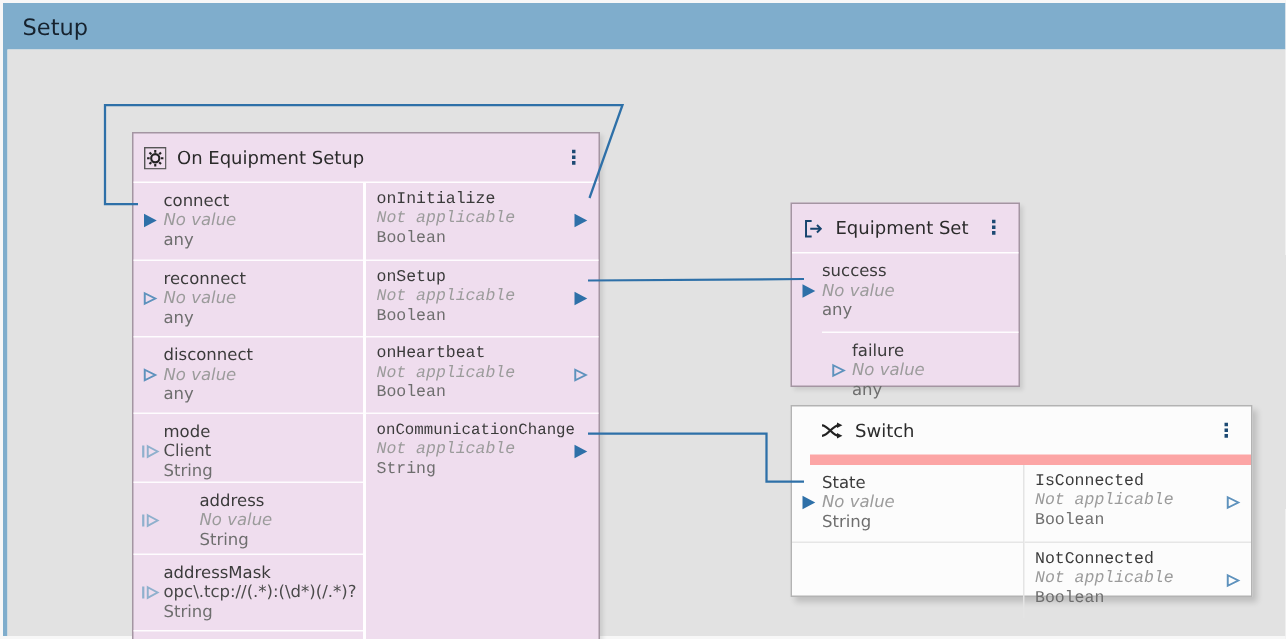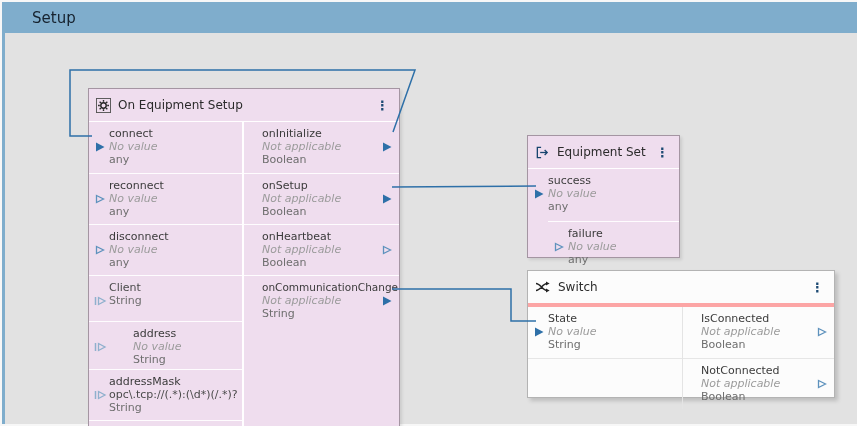--- a/index.html
+++ b/index.html
@@ -1,41 +1,41 @@
 <!DOCTYPE html>
 <html><head>
 <meta charset="utf-8">
 <style>
   html,body{margin:0;padding:0;}
   body{font-family:"DejaVu Sans","Liberation Sans",sans-serif;background:#fff;}
   .page{position:relative;width:857px;height:426px;background:#f7f7f7;overflow:hidden;}
-  .titlebar{position:absolute;top:2px;left:2px;right:0;height:31px;background:#7fadcc;display:flex;align-items:center;padding-left:30px;box-sizing:border-box;text-align:center;}
+  .titlebar{position:absolute;top:2px;left:2px;right:0;height:31px;background:#7fadcc;display:flex;align-items:center;padding-left:13px;box-sizing:border-box;text-align:center;}
   .titlebar .title{font-size:15px;color:#16222e;}
   .left-strip{position:absolute;top:2px;left:2px;bottom:2px;width:3px;background:#7fadcc;}
   .canvas{position:absolute;left:5px;top:33px;right:0;bottom:2px;background:#e2e2e2;}
 
   .node{position:absolute;border:1px solid #a89aa6;box-sizing:border-box;font-size:11px;}
   .node.pink{background:#efddee;border-color:#a495a2;box-shadow:2px 2px 3px rgba(0,0,0,.10);}
   .node.white{background:#fcfcfc;border-color:#b3b3b3;box-shadow:3px 3px 4px rgba(0,0,0,.16);}
   .nhead{display:flex;align-items:center;gap:7px;padding:16px 7px;box-sizing:border-box;}
   .pink .nhead{border-bottom:1px solid rgba(255,255,255,.95);}
-  .white .nhead{border-bottom:4px solid #fca5a5;}
+  .white .nhead{border-bottom:7px solid #fca5a5;margin-left:12px;}
   .ntitle{font-size:12px;color:#2b2b2b;white-space:nowrap;overflow:hidden;}
   .kebab{margin-left:auto;color:#1c4a73;font-weight:bold;font-size:13px;line-height:1;cursor:pointer;padding:2px 3px;}
   .hicon{display:flex;align-items:center;}
 
   .cols{display:flex;align-items:stretch;}
   .col{position:relative;box-sizing:border-box;}
   .vdivider{width:2px;background:rgba(255,255,255,.95);}
   .white .vdivider{width:1px;background:#e4e4e4;}
 
   .prow{position:relative;box-sizing:border-box;padding:5px 4px 0 20px;line-height:13px;overflow:hidden;}
   .pink .col .prow + .prow{border-top:1px solid rgba(255,255,255,.9);}
   .white .col .prow + .prow{border-top:1px solid #e6e6e6;}
-  .prow.out{padding:5px 20px 0 18px;}
+  .prow.out{padding:5px 20px 0 7px;font-family:Liberation Mono, monospace;}
   .pname{color:#3b3b3b;white-space:nowrap;}
   .pval{color:#9b9b9b;font-style:italic;white-space:nowrap;}
   .pval.real{color:#4a4a4a;font-style:normal;}
   .ptype{color:#6e6e6e;white-space:nowrap;}
   .marker{position:absolute;left:5px;top:20px;width:13px;height:10px;}
   .prow.out .marker{left:auto;right:5px;}
   .wires{position:absolute;left:0;top:0;width:857px;height:426px;pointer-events:none;}
 </style>
 </head>
 <body>
@@ -93,20 +93,21 @@
               </svg></span>
           <div class="pname">disconnect</div>
           <div class="pval">No value</div>
           <div class="ptype">any</div>
         </div>
         <div class="prow" style="height:46px;">
           <span class="marker"><svg width="13" height="10">
                 <line x1="1.5" y1="1" x2="1.5" y2="9" stroke="#8fb0cd" stroke-width="1.5"></line>
                 <polygon points="4.5,1.5 11,5 4.5,8.5" fill="none" stroke="#8fb0cd" stroke-width="1.3"></polygon>
               </svg></span>
+          <div class="pname">mode</div>
           <div class="pval real">Client</div>
           <div class="ptype">String</div>
         </div>
         <div class="prow" style="height:48px;padding-left:44px;">
           <span class="marker"><svg width="13" height="10">
                 <line x1="1.5" y1="1" x2="1.5" y2="9" stroke="#8fb0cd" stroke-width="1.5"></line>
                 <polygon points="4.5,1.5 11,5 4.5,8.5" fill="none" stroke="#8fb0cd" stroke-width="1.3"></polygon>
               </svg></span>
           <div class="pname">address</div>
           <div class="pval">No value</div>

